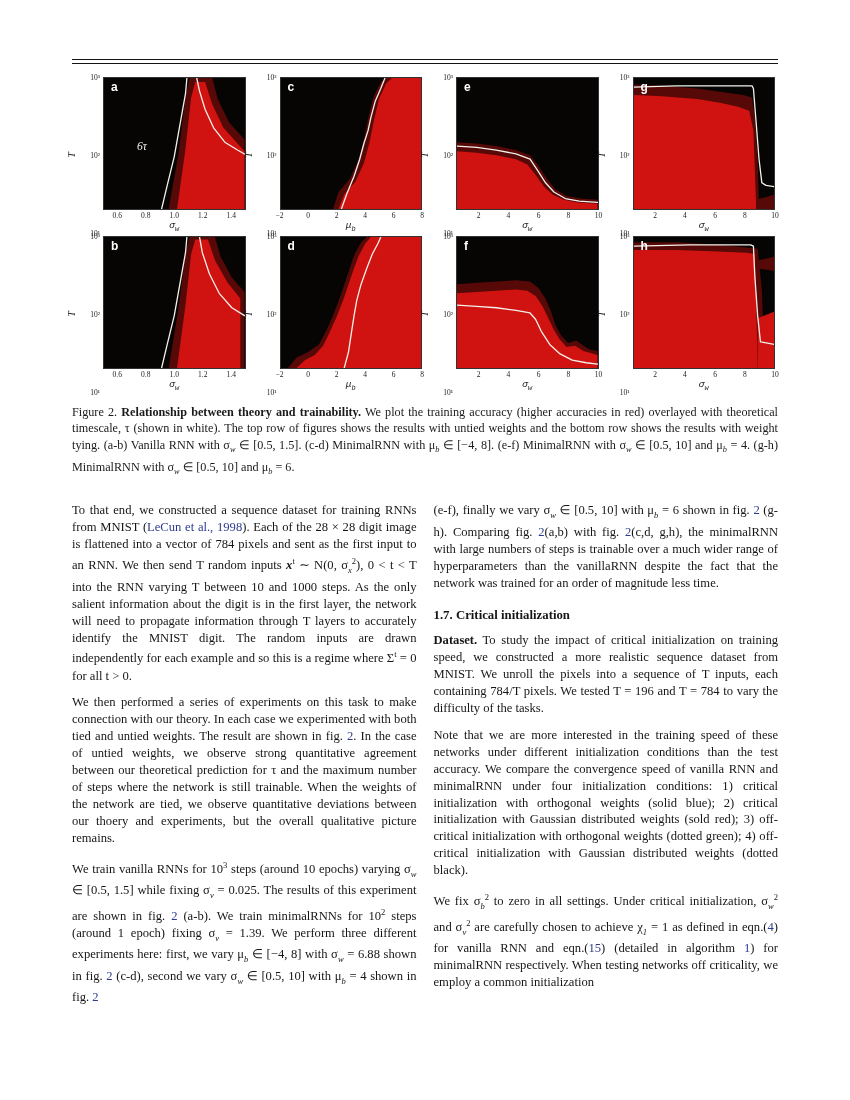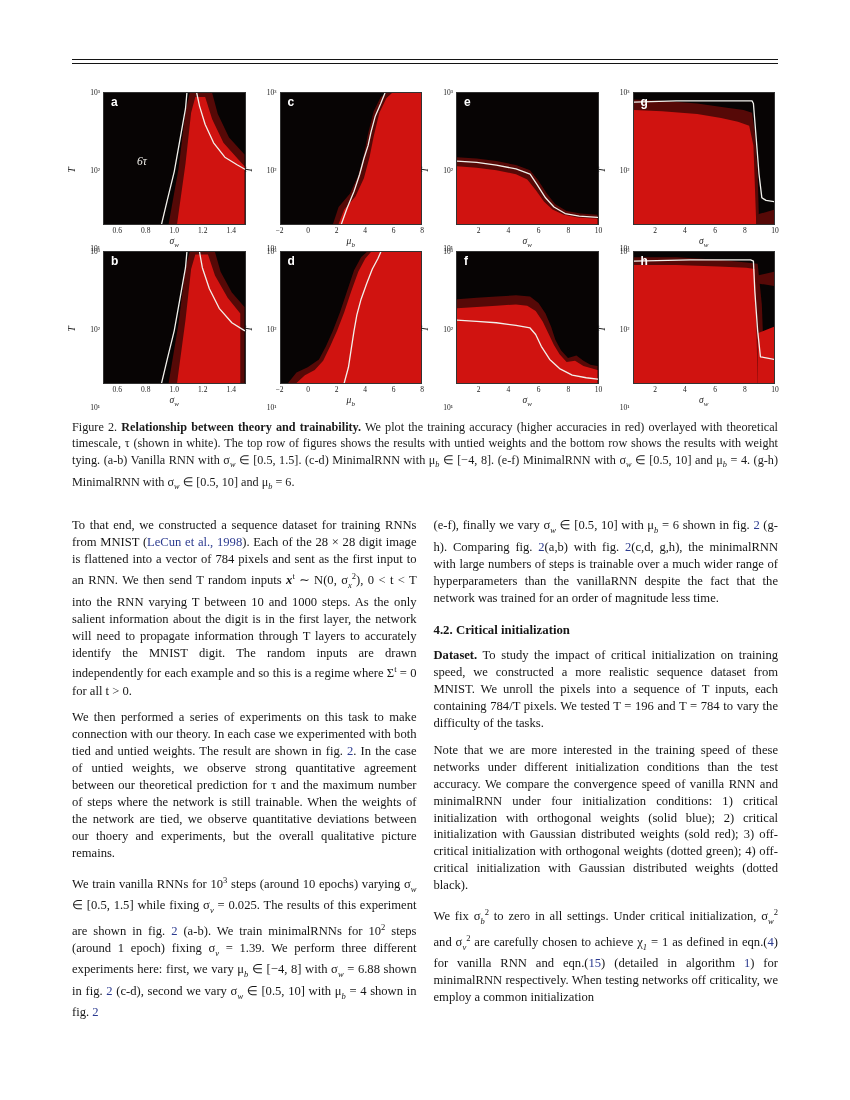--- a/index.html
+++ b/index.html
@@ -3,35 +3,35 @@
 <meta charset="utf-8">
 <style>
   html,body{margin:0;padding:0;background:#e8e8e8;}
   .page{width:850px;height:1100px;background:#ffffff;margin:0 auto;position:relative;
         font-family:"Liberation Serif",serif;color:#141414;box-sizing:border-box;
         padding:54px 72px 0 72px;overflow:hidden;}
   
   .running-title{text-align:center;font-weight:bold;font-size:13px;letter-spacing:.2px;}
   .header-rule{margin-top:5px;border-top:1.7px solid #141414;border-bottom:0.9px solid #141414;height:2.6px;}
   
-  .fig-grid{display:flex;flex-wrap:wrap;margin-top:28px;}
+  .fig-grid{display:flex;flex-wrap:wrap;margin-top:13px;}
   .panel-cell{width:25%;box-sizing:border-box;display:flex;padding:0 3px;margin-bottom:3px;}
   .ygutter{width:28px;flex:none;position:relative;}
   .ytick{position:absolute;right:3px;transform:translateY(-50%);font-size:7.5px;color:#222;}
   .ylab{position:absolute;left:-6px;top:50%;transform:translateY(-50%) rotate(-90deg);
         font-style:italic;font-size:10px;color:#222;}
   .plot-stack{flex:1;min-width:0;}
   .plotwrap{position:relative;height:131px;border:0.5px solid #333;}
   .plotwrap svg{position:absolute;left:0;top:0;width:100%;height:100%;display:block;}
   .pletter{position:absolute;top:3px;left:7px;font-family:"Liberation Sans",sans-serif;
            font-weight:bold;font-size:12px;line-height:1;}
   .pannot{position:absolute;transform:translate(-50%,-50%);font-style:italic;font-size:11.5px;}
   .xticks{position:relative;height:10px;font-size:7.5px;color:#222;}
   .xticks span{position:absolute;top:1px;transform:translateX(-50%);text-align:right;}
-  .xlabel{text-align:center;font-size:9.5px;font-style:italic;height:13px;line-height:12px;color:#222;}
+  .xlabel{text-align:center;font-size:9.5px;font-style:italic;height:13px;line-height:12px;color:#222;font-family:Liberation Mono, monospace;}
   .xlabel sub{font-size:7px;font-style:italic;}
   
   .caption{font-size:12.2px;line-height:16.5px;text-align:justify;margin-top:9px;color:#1a1a1a;}
   
   .cols{display:flex;gap:17px;margin-top:22px;}
   .col{flex:1;min-width:0;font-size:12.6px;line-height:16.9px;text-align:justify;color:#161616;}
   .para{margin:0 0 10px 0;}
   h3.subsec{font-size:12.8px;font-weight:bold;margin:15px 0 9px 0;text-align:left;}
   
   .it{}
@@ -273,19 +273,19 @@
   </figure>
 
   <main class="cols">
     <div class="col" id="col-left">
         <p class="para"><span>To that end, we constructed a sequence dataset for training RNNs from MNIST (</span><span class="ref">LeCun et al., 1998</span><span>). Each of the 28 × 28 digit image is flattened into a vector of 784 pixels and sent as the first input to an RNN. We then send </span><span class="it">T</span><span> random inputs </span><span class="bi">x</span><sup class="supn">t</sup><span> ∼ </span><span class="it">N</span><span>(0, </span><span class="it">σ</span><sub class="subit">x</sub><sup class="supn">2</sup><span>), 0 &lt; </span><span class="it">t</span><span> &lt; </span><span class="it">T</span><span> into the RNN varying </span><span class="it">T</span><span> between 10 and 1000 steps. As the only salient information about the digit is in the first layer, the network will need to propagate information through </span><span class="it">T</span><span> layers to accurately identify the MNIST digit. The random inputs are drawn independently for each example and so this is a regime where </span><span>Σ</span><sup class="supn">t</sup><span> = 0 for all </span><span class="it">t</span><span> &gt; 0.</span></p>
         <p class="para"><span>We then performed a series of experiments on this task to make connection with our theory. In each case we experimented with both tied and untied weights. The result are shown in fig. </span><span class="ref">2</span><span>. In the case of untied weights, we observe strong quantitative agreement between our theoretical prediction for </span><span class="it">τ</span><span> and the maximum number of steps where the network is still trainable. When the weights of the network are tied, we observe quantitative deviations between our thoery and experiments, but the overall qualitative picture remains.</span></p>
         <p class="para"><span>We train vanilla RNNs for 10</span><sup class="supn">3</sup><span> steps (around 10 epochs) varying </span><span class="it">σ</span><sub class="subit">w</sub><span> ∈ [0.5, 1.5] while fixing </span><span class="it">σ</span><sub class="subit">v</sub><span> = 0.025. The results of this experiment are shown in fig. </span><span class="ref">2</span><span> (a-b). We train minimalRNNs for 10</span><sup class="supn">2</sup><span> steps (around 1 epoch) fixing </span><span class="it">σ</span><sub class="subit">v</sub><span> = 1.39. We perform three different experiments here: first, we vary </span><span class="it">μ</span><sub class="subit">b</sub><span> ∈ [−4, 8] with </span><span class="it">σ</span><sub class="subit">w</sub><span> = 6.88 shown in fig. </span><span class="ref">2</span><span> (c-d), second we vary </span><span class="it">σ</span><sub class="subit">w</sub><span> ∈ [0.5, 10] with </span><span class="it">μ</span><sub class="subit">b</sub><span> = 4 shown in fig. </span><span class="ref">2</span></p>
       </div>
     <div class="col" id="col-right">
         <p class="para"><span>(e-f), finally we vary </span><span class="it">σ</span><sub class="subit">w</sub><span> ∈ [0.5, 10] with </span><span class="it">μ</span><sub class="subit">b</sub><span> = 6 shown in fig. </span><span class="ref">2</span><span> (g-h). Comparing fig. </span><span class="ref">2</span><span>(a,b) with fig. </span><span class="ref">2</span><span>(c,d, g,h), the minimalRNN with large numbers of steps is trainable over a much wider range of hyperparameters than the vanillaRNN despite the fact that the network was trained for an order of magnitude less time.</span></p>
-        <h3 class="subsec">4.2. Critical initialization</h3>
+        <h3 class="subsec">1.7. Critical initialization</h3>
         <p class="para"><span class="bd">Dataset.</span><span> To study the impact of critical initialization on training speed, we constructed a more realistic sequence dataset from MNIST. We unroll the pixels into a sequence of </span><span class="it">T</span><span> inputs, each containing 784</span><span class="it">/T</span><span> pixels. We tested </span><span class="it">T</span><span> = 196 and </span><span class="it">T</span><span> = 784 to vary the difficulty of the tasks.</span></p>
         <p class="para"><span>Note that we are more interested in the training speed of these networks under different initialization conditions than the test accuracy. We compare the convergence speed of vanilla RNN and minimalRNN under four initialization conditions: 1) critical initialization with orthogonal weights (solid blue); 2) critical initialization with Gaussian distributed weights (sold red); 3) off-critical initialization with orthogonal weights (dotted green); 4) off-critical initialization with Gaussian distributed weights (dotted black).</span></p>
         <p class="para"><span>We fix </span><span class="it">σ</span><sub class="subit">b</sub><sup class="supn">2</sup><span> to zero in all settings. Under critical initialization, </span><span class="it">σ</span><sub class="subit">w</sub><sup class="supn">2</sup><span> and </span><span class="it">σ</span><sub class="subit">v</sub><sup class="supn">2</sup><span> are carefully chosen to achieve </span><span class="it">χ</span><sub class="subit">1</sub><span> = 1 as defined in eqn.(</span><span class="ref">4</span><span>) for vanilla RNN and eqn.(</span><span class="ref">15</span><span>) (detailed in algorithm </span><span class="ref">1</span><span>) for minimalRNN respectively. When testing networks off criticality, we employ a common initialization</span></p>
       </div>
   </main>
 </div>
 
 </body></html>

